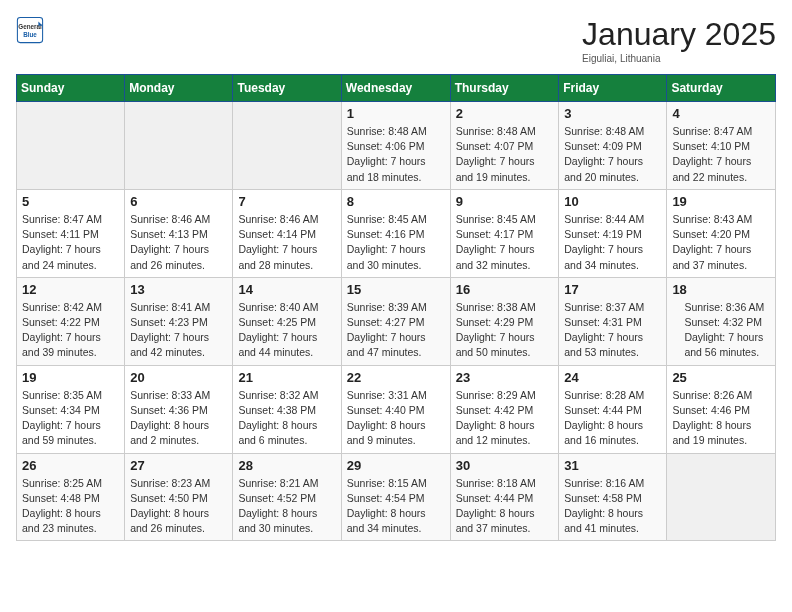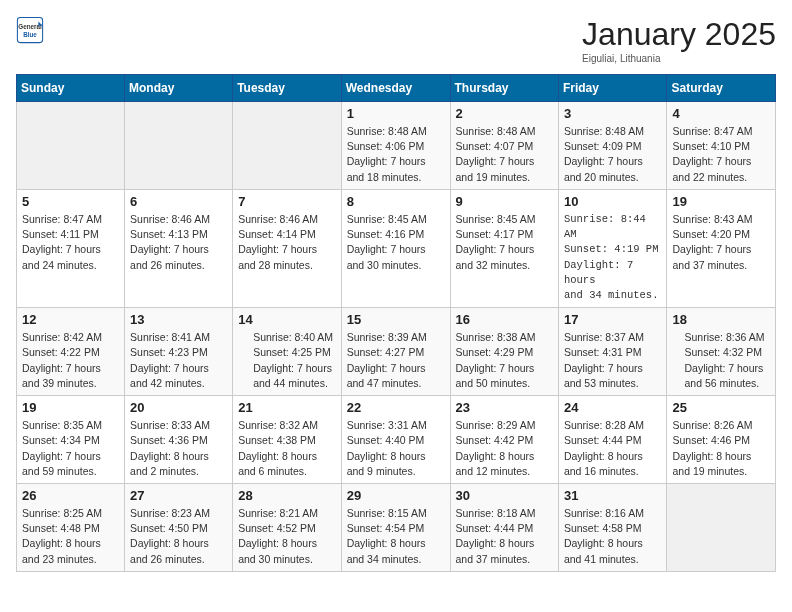--- a/index.html
+++ b/index.html
@@ -36,21 +36,21 @@
     .location {
       font-size: 10px;
       color: #555;
     }
     .calendar {
       width: 100%;
       border-collapse: collapse;
       font-size: 11px;
     }
     .calendar thead th {
-      background: #0369a1;
+      background: #15803d;
       color: #fff;
       padding: 6px 4px;
       text-align: left;
       font-size: 12px;
       border: 1px solid #1a5090;
     }
     .calendar tbody td {
       border: 1px solid #ccc;
       vertical-align: top;
       padding: 4px 5px;
@@ -171,21 +171,21 @@
         </td>
         <td>
           <div class="day-number">9</div>
           <div class="day-info" style="white-space: pre-line;">Sunrise: 8:45 AM
 Sunset: 4:17 PM
 Daylight: 7 hours
 and 32 minutes.</div>
         </td>
         <td>
           <div class="day-number">10</div>
-          <div class="day-info" style="white-space: pre-line; font-family: Liberation Mono, monospace;">Sunrise: 8:44 AM
+          <div class="day-info" style="white-space: pre-line;">Sunrise: 8:44 AM
 Sunset: 4:19 PM
 Daylight: 7 hours
 and 34 minutes.</div>
         </td>
         <td>
           <div class="day-number">19</div>
           <div class="day-info" style="white-space: pre-line;">Sunrise: 8:43 AM
 Sunset: 4:20 PM
 Daylight: 7 hours
 and 37 minutes.</div>
@@ -201,21 +201,21 @@
         </td>
         <td>
           <div class="day-number">13</div>
           <div class="day-info" style="white-space: pre-line;">Sunrise: 8:41 AM
 Sunset: 4:23 PM
 Daylight: 7 hours
 and 42 minutes.</div>
         </td>
         <td>
           <div class="day-number">14</div>
-          <div class="day-info" style="white-space: pre-line; margin-left: 15px;">Sunrise: 8:40 AM
+          <div class="day-info" style="white-space: pre-line;">Sunrise: 8:40 AM
 Sunset: 4:25 PM
 Daylight: 7 hours
 and 44 minutes.</div>
         </td>
         <td>
           <div class="day-number">15</div>
           <div class="day-info" style="white-space: pre-line;">Sunrise: 8:39 AM
 Sunset: 4:27 PM
 Daylight: 7 hours
 and 47 minutes.</div>

